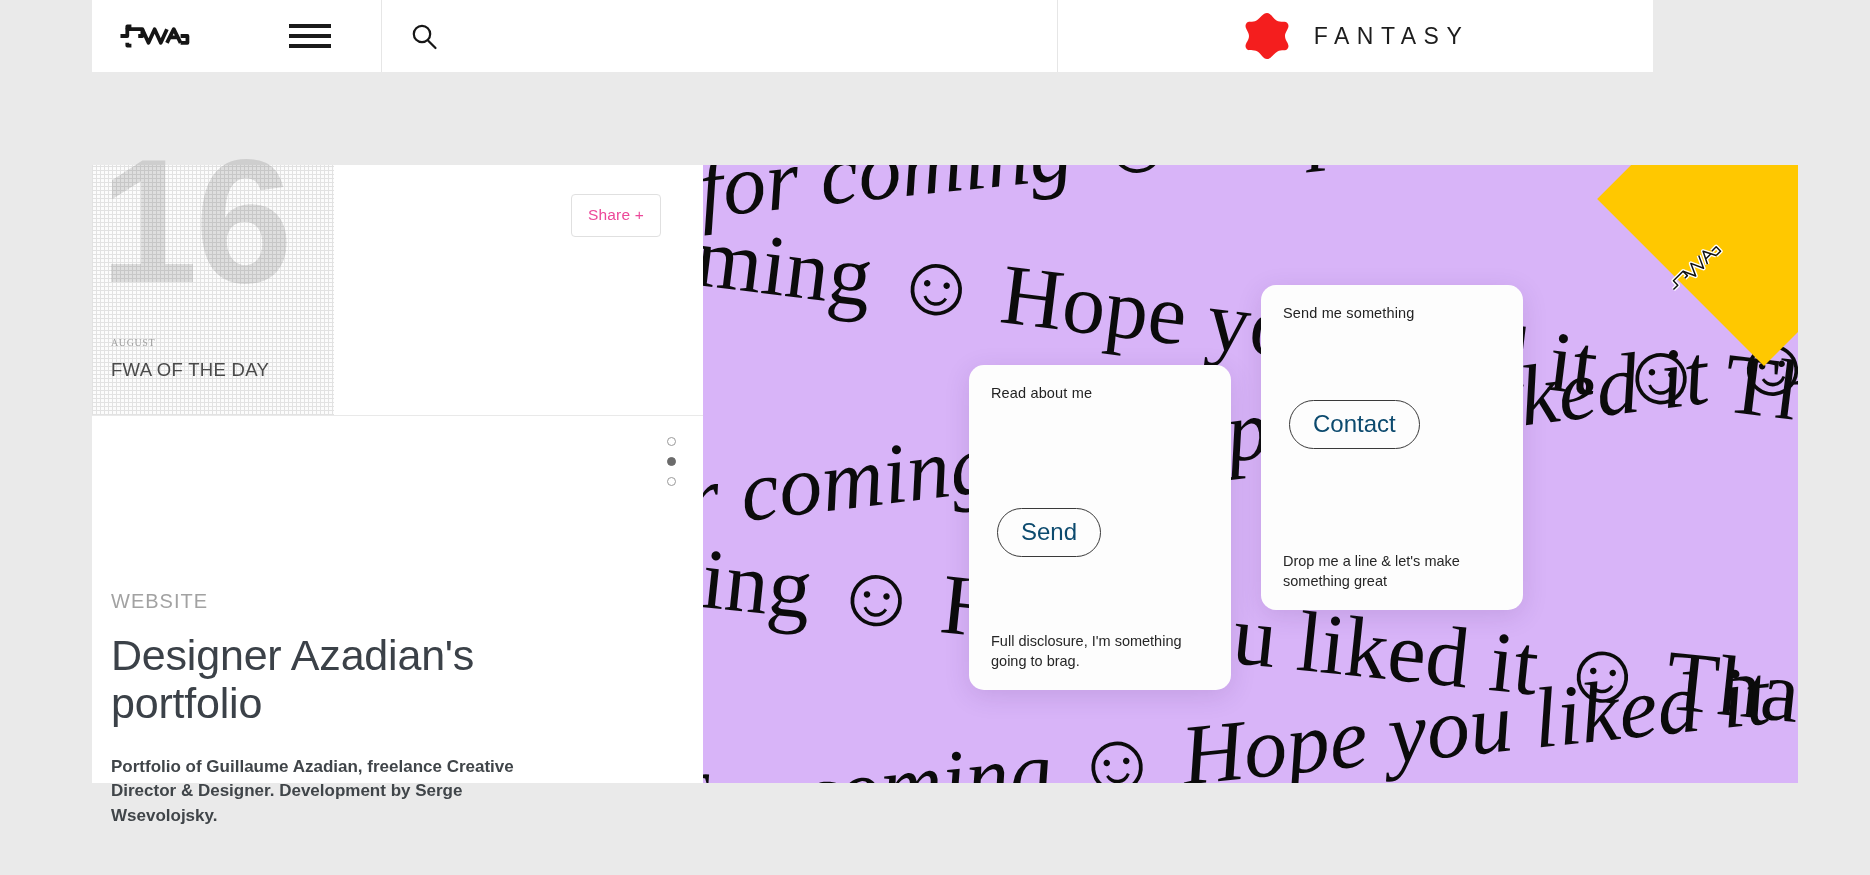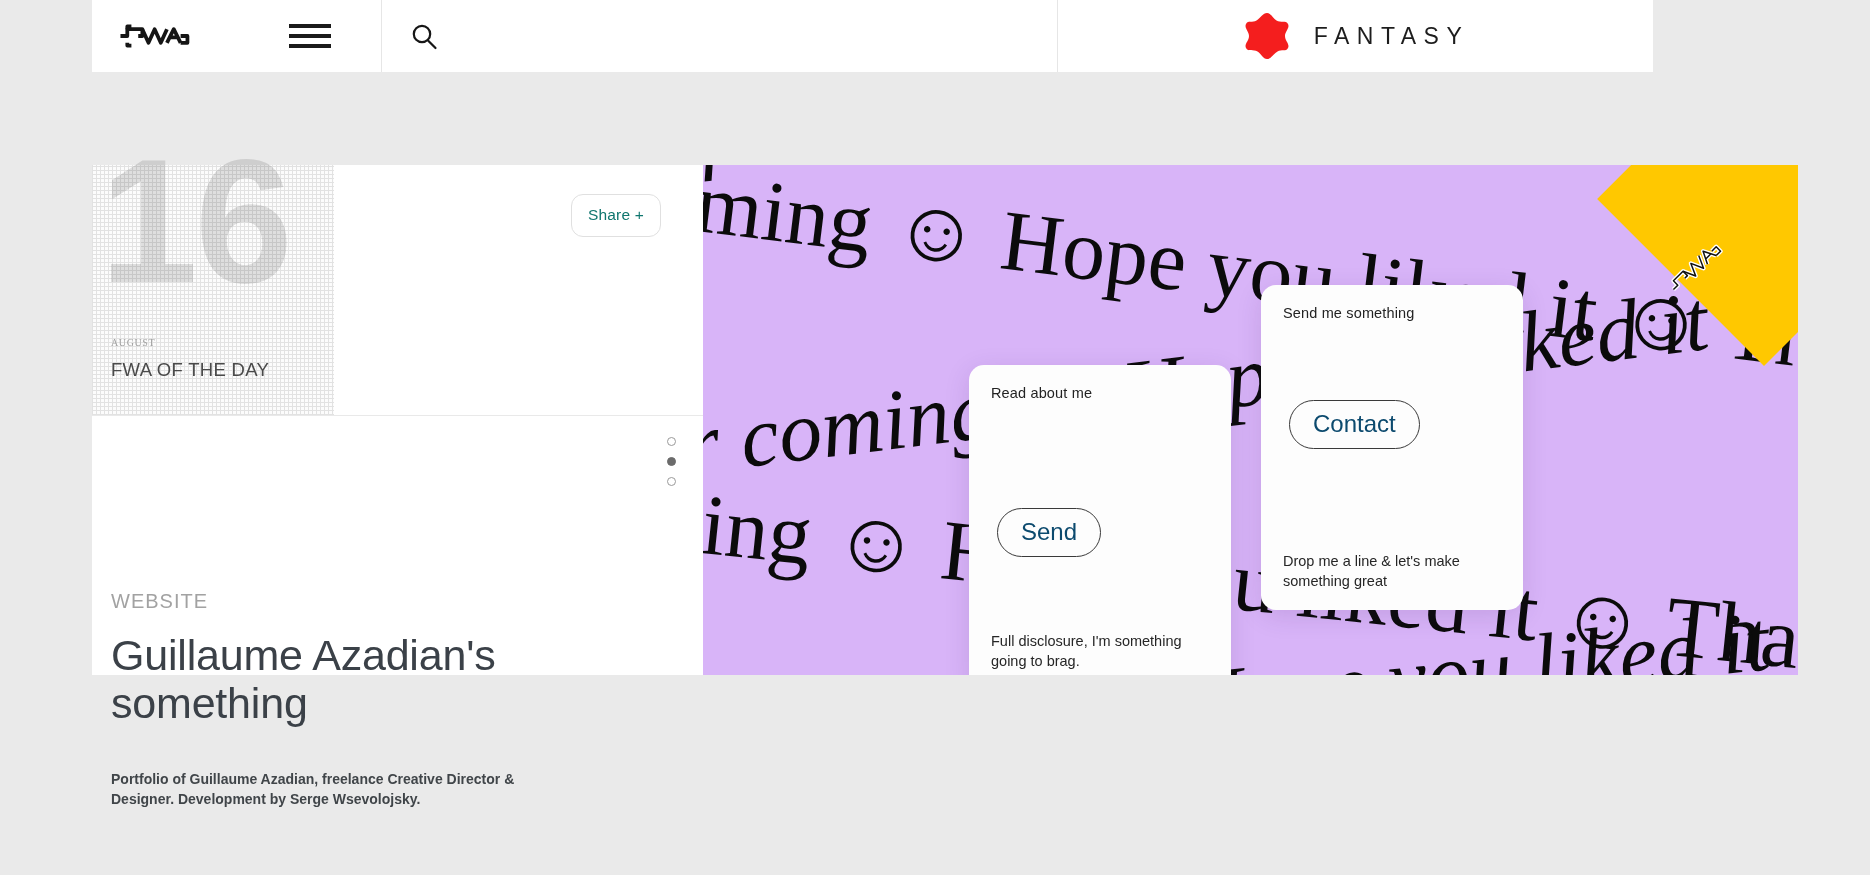--- a/index.html
+++ b/index.html
@@ -44,21 +44,21 @@
   }
   .brand-mark { width: 50px; height: 50px; display:block; }
   .brand-word {
     font-size: 23px; letter-spacing: 7.5px; color: #1d1d1d;
     font-family: "Liberation Sans", sans-serif; font-weight: 400;
   }
 
   
   .shell {
     position: absolute; left: 92px; top: 165px;
-    width: 1706px; height: 510px;
+    width: 1706px; height: 618px;
     display: flex;
   }
 
   
   .left-col {
     width: 611px; height: 100%; background: #ffffff;
     position: relative; flex: none;
   }
   .datecard {
     position: absolute; left: 0; top: 0;
@@ -87,22 +87,22 @@
     font-size: 18.5px; letter-spacing: .3px; color: #4a4a4a;
     font-family: "Liberation Sans Narrow","Liberation Sans",sans-serif;
   }
   .card-rule {
     position: absolute; left: 0; top: 250px; width: 611px; height: 1px;
     background: #e9e9e9;
   }
   .share-btn {
     position: absolute; right: 42px; top: 29px;
     padding: 11px 16px 12px;
-    border: 1px solid #e0e0e0; border-radius: 12px; background:#fff;
-    font-size: 15.5px; color: #0f766e; cursor: pointer;
+    border: 1px solid #e0e0e0; border-radius: 4px; background:#fff;
+    font-size: 15.5px; color: #ec4899; cursor: pointer;
     font-family: "Liberation Sans Narrow","Liberation Sans",sans-serif;
     letter-spacing: .2px;
   }
   .dots {
     position: absolute; right: 27px; top: 272px;
     display: flex; flex-direction: column; gap: 11px;
   }
   .dot {
     width: 9px; height: 9px; border-radius: 50%;
     border: 1px solid #9a9a9a; background: transparent; cursor: pointer;
@@ -116,22 +116,22 @@
     font-size: 20px; letter-spacing: 1px; color: #a2a2a2;
     font-family: "Liberation Sans Narrow","Liberation Sans",sans-serif;
   }
   .title {
     margin-top: 18px;
     font-size: 43px; line-height: 1.12; color: #3b4148; font-weight: 400;
     font-family: "Liberation Sans Narrow","Liberation Sans",sans-serif;
     letter-spacing: -.2px; max-width: 400px;
   }
   .desc {
-    margin-top: 43px;
-    font-size: 14px; line-height: 1.42; color: #404549; font-weight: 700;
+    margin-top: 28px;
+    font-size: 17px; line-height: 1.42; color: #404549; font-weight: 700;
     font-family: "Liberation Sans Narrow","Liberation Sans",sans-serif;
     max-width: 450px;
   }
 
   
   .hero {
     flex: 1; height: 100%; position: relative; overflow: hidden;
     background: #d8b4f8;
   }
   .hero-type {
@@ -239,21 +239,21 @@
     <button class="share-btn">Share +</button>
 
     <div class="dots">
       <span class="dot"></span>
       <span class="dot active"></span>
       <span class="dot"></span>
     </div>
 
     <div class="meta">
       <div class="kicker">WEBSITE</div>
-      <h1 class="title">Guillaume Azadian's something</h1>
+      <h1 class="title">Designer Azadian's portfolio</h1>
       <p class="desc">Portfolio of Guillaume Azadian, freelance Creative Director &amp; Designer. Development by Serge Wsevolojsky.</p>
     </div>
   </div>
 
   <div class="hero">
     <div class="hero-type" id="heroType">
         <div class="tline" style="top: 60px; transform: translateX(-50%) translateX(-120px) rotate(-7deg); font-style: italic;">Hope you liked it ☺ That's it for now ☺ Thanks for coming ☺ Hope you liked it ☺ That's it for now ☺ Thanks for coming ☺ Hope you liked it ☺ That's it for now ☺ Thanks for coming ☺ Hope you liked it ☺ That's it for now ☺ Thanks for coming ☺ Hope you liked it ☺ That's it for now ☺ Thanks for coming ☺ Hope you liked it ☺ That's it for now ☺ Thanks for coming ☺ </div>
         <div class="tline" style="top: 215px; transform: translateX(-50%) translateX(-300px) rotate(6deg); font-style: normal;">Hope you liked it ☺ That's it for now ☺ Thanks for coming ☺ Hope you liked it ☺ That's it for now ☺ Thanks for coming ☺ Hope you liked it ☺ That's it for now ☺ Thanks for coming ☺ Hope you liked it ☺ That's it for now ☺ Thanks for coming ☺ Hope you liked it ☺ That's it for now ☺ Thanks for coming ☺ Hope you liked it ☺ That's it for now ☺ Thanks for coming ☺ </div>
         <div class="tline" style="top: 370px; transform: translateX(-50%) translateX(-60px) rotate(-6deg); font-style: italic;">Hope you liked it ☺ That's it for now ☺ Thanks for coming ☺ Hope you liked it ☺ That's it for now ☺ Thanks for coming ☺ Hope you liked it ☺ That's it for now ☺ Thanks for coming ☺ Hope you liked it ☺ That's it for now ☺ Thanks for coming ☺ Hope you liked it ☺ That's it for now ☺ Thanks for coming ☺ Hope you liked it ☺ That's it for now ☺ Thanks for coming ☺ </div>
         <div class="tline" style="top: 525px; transform: translateX(-50%) translateX(-260px) rotate(7deg); font-style: normal;">Hope you liked it ☺ That's it for now ☺ Thanks for coming ☺ Hope you liked it ☺ That's it for now ☺ Thanks for coming ☺ Hope you liked it ☺ That's it for now ☺ Thanks for coming ☺ Hope you liked it ☺ That's it for now ☺ Thanks for coming ☺ Hope you liked it ☺ That's it for now ☺ Thanks for coming ☺ Hope you liked it ☺ That's it for now ☺ Thanks for coming ☺ </div>

